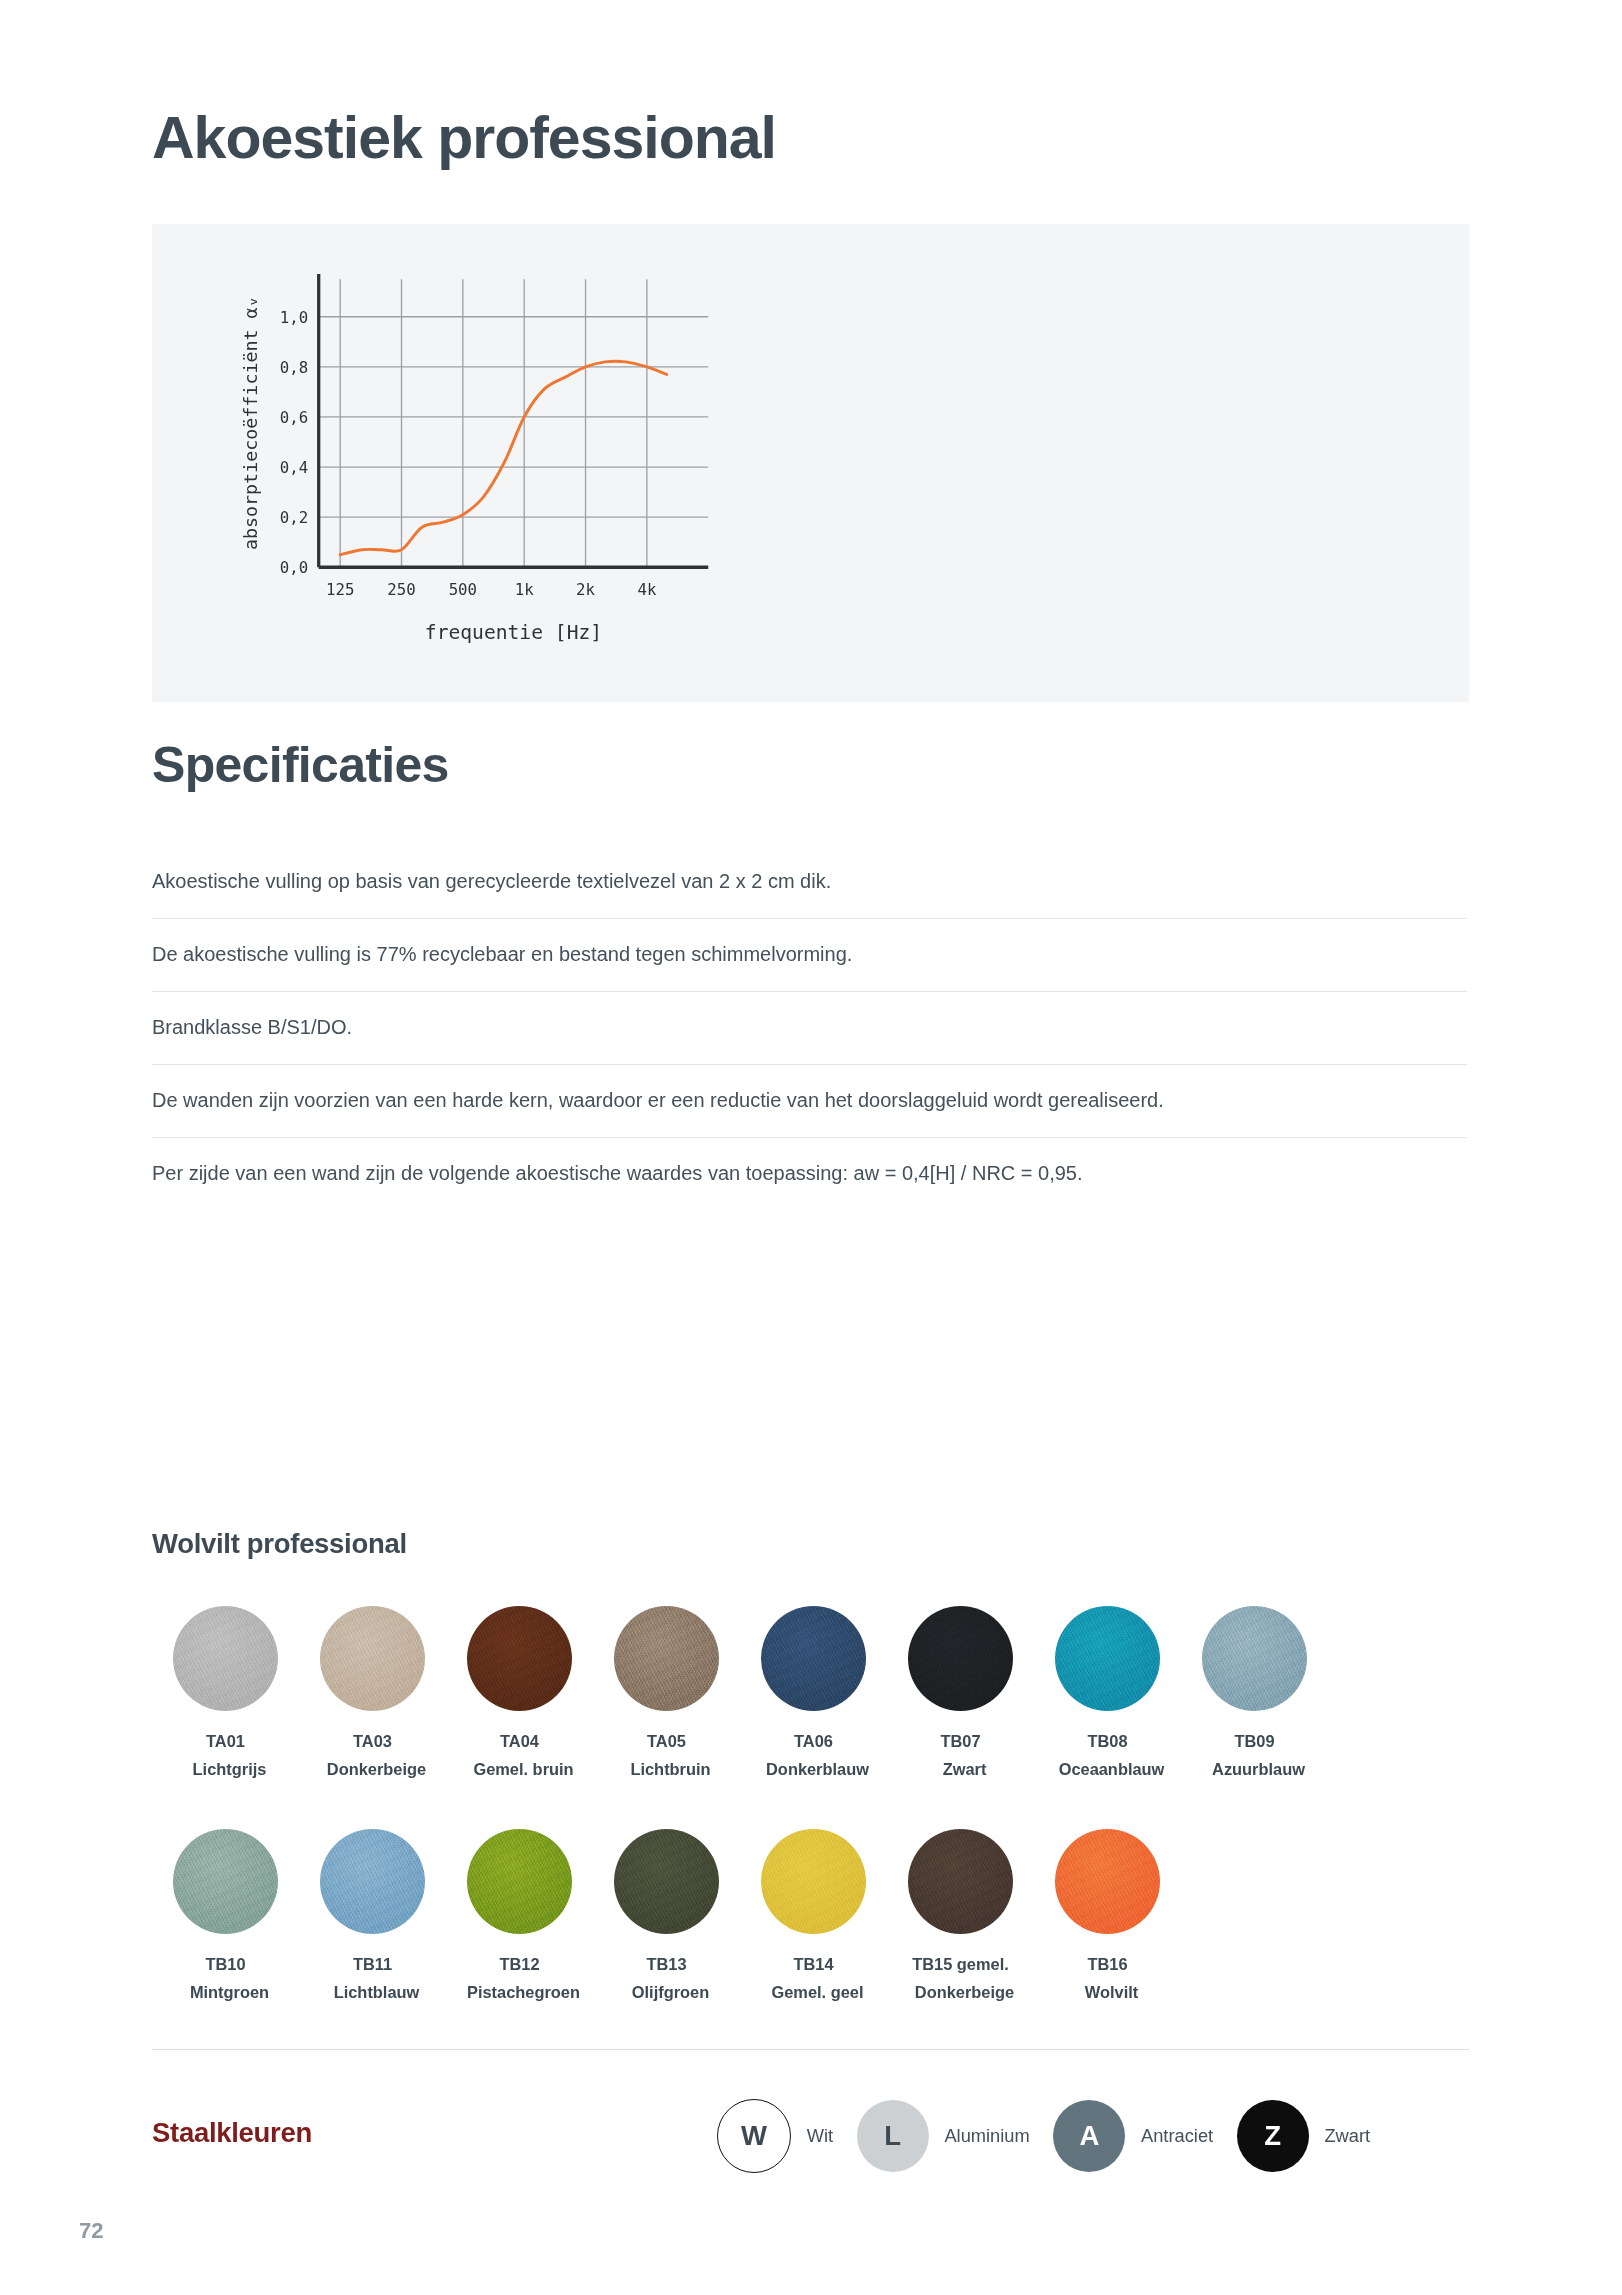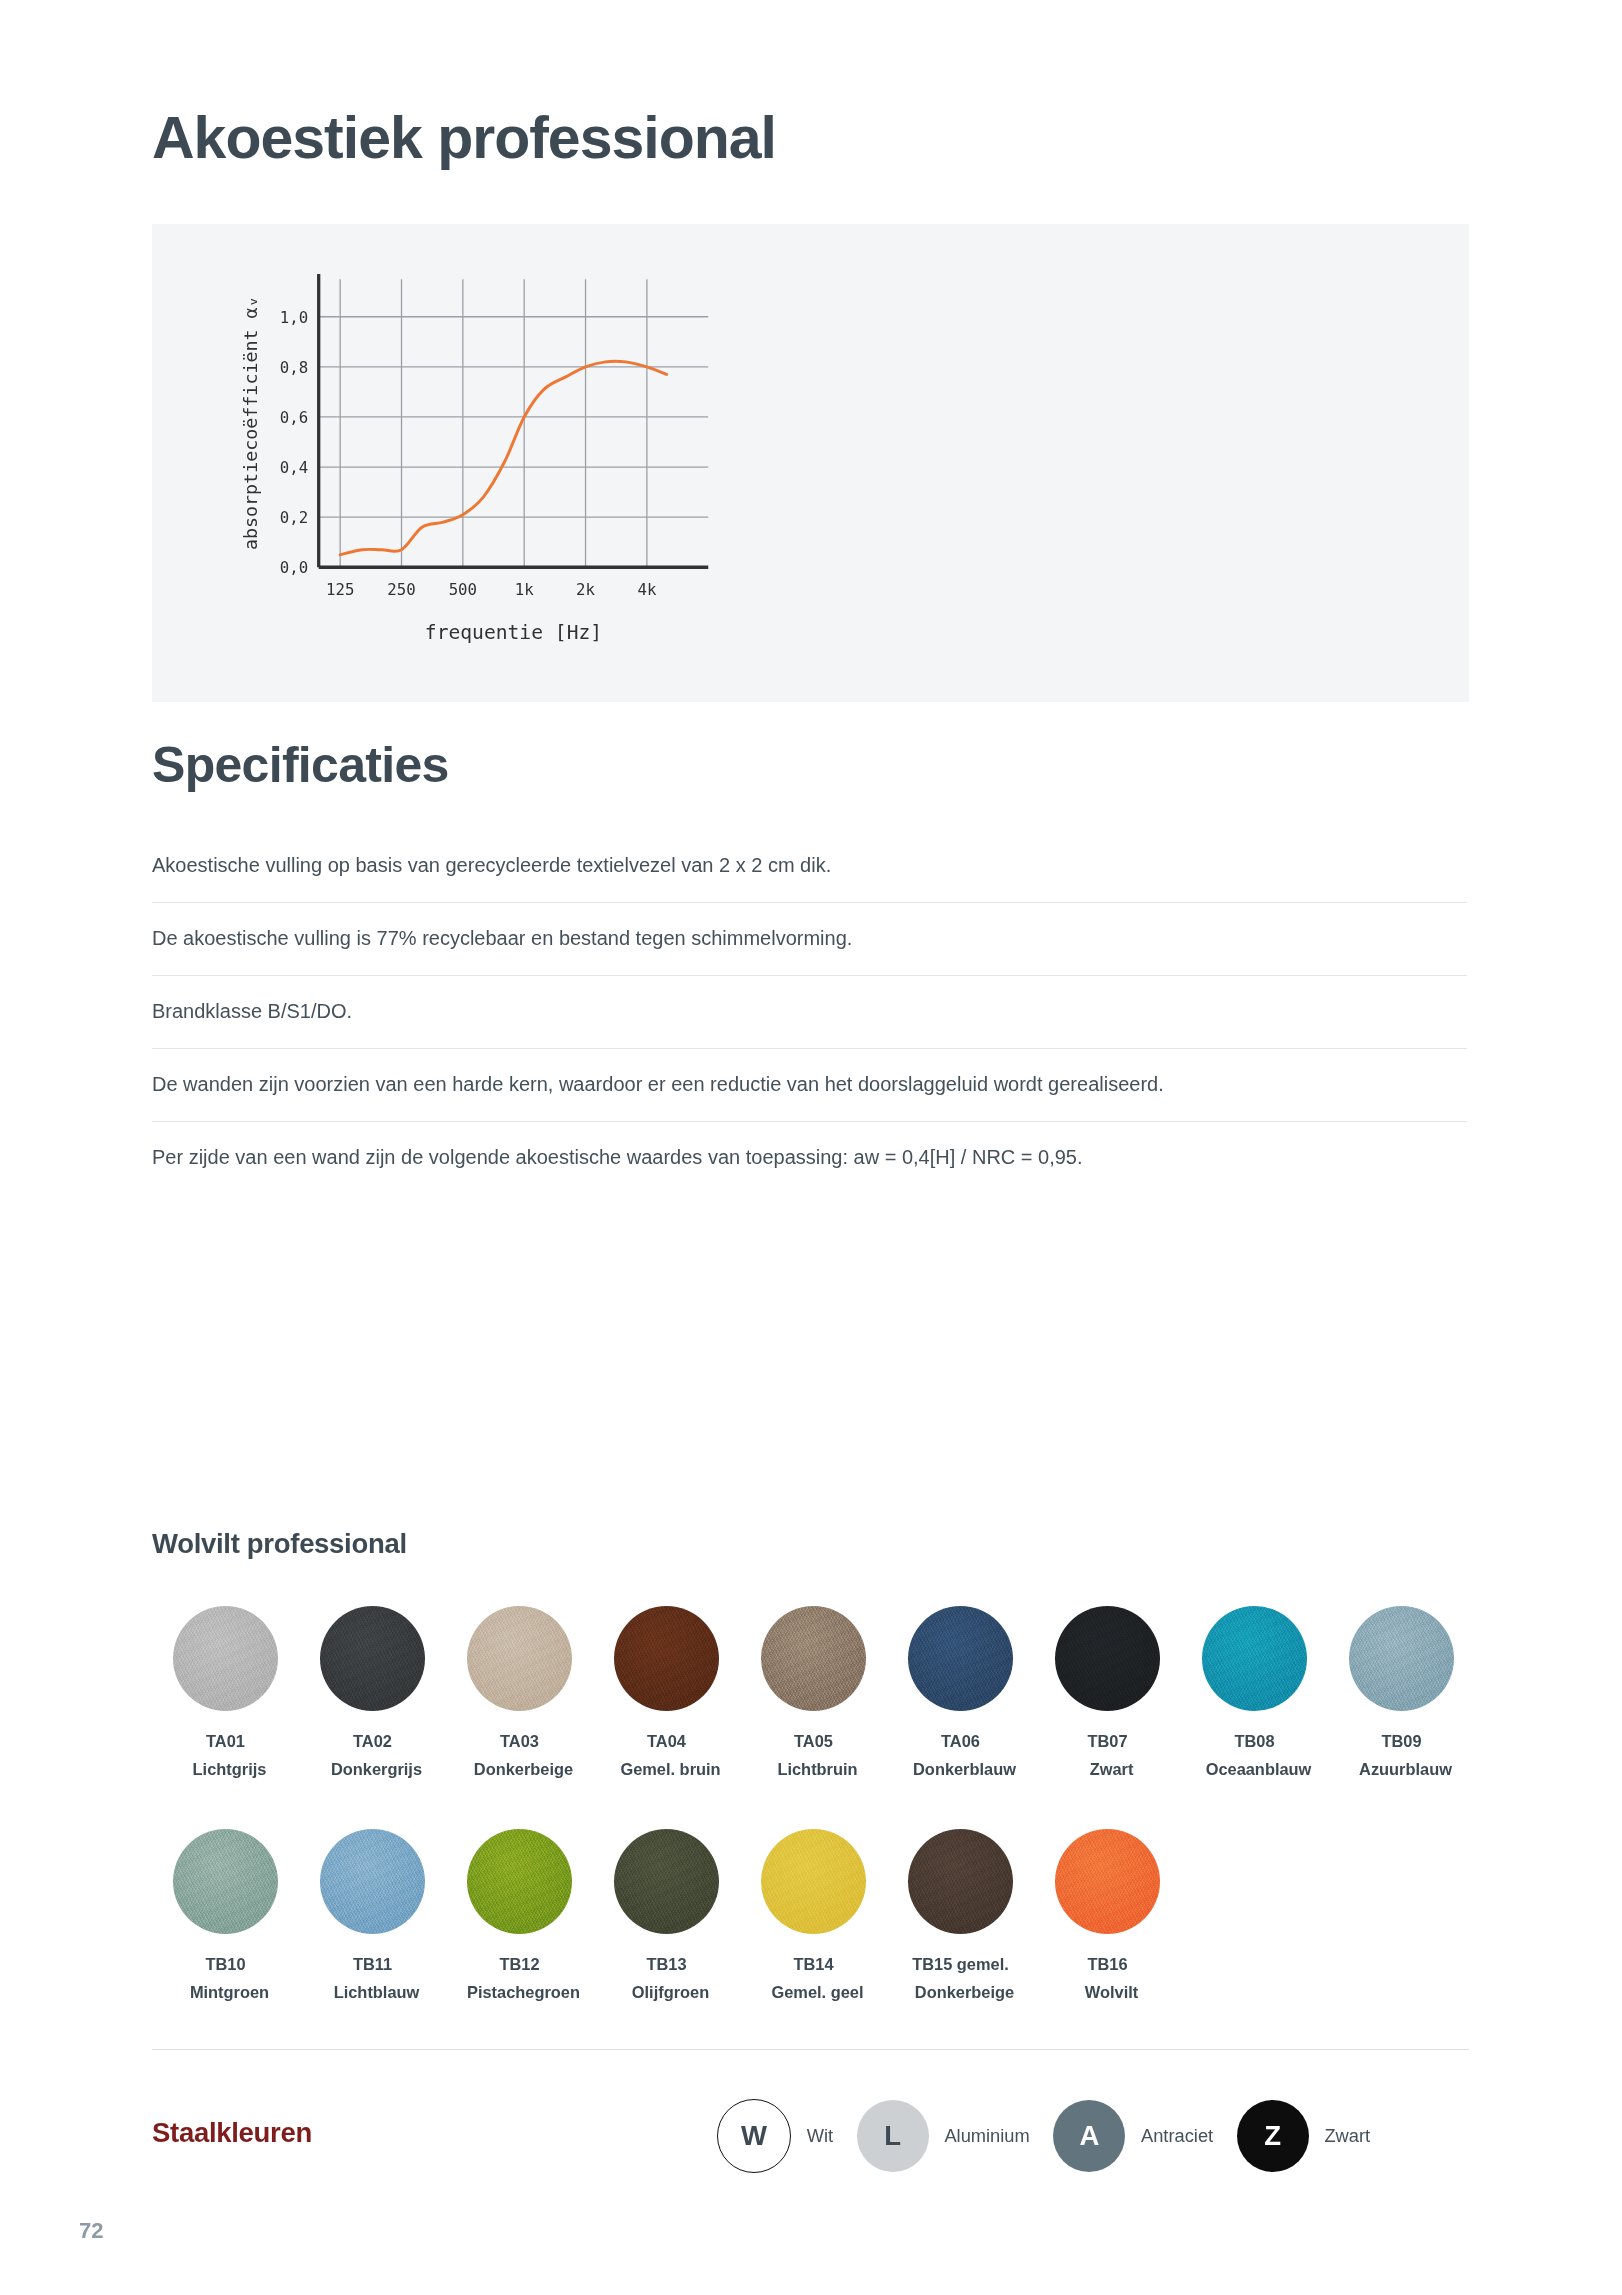--- a/index.html
+++ b/index.html
@@ -69,20 +69,21 @@
     width: 1315px;
   }
   .spec-row {
     font-size: 20px;
     line-height: 1.45;
     color: #44505a;
     padding: 0 0 22px 0;
     border-bottom: 1.3px solid #e2e5e8;
     margin-bottom: 21px;
     font-weight: 400;
+    margin-top: 16px;
   }
   .spec-row:last-child {
     border-bottom: none;
     margin-bottom: 0;
   }
 
   
   .wolvilt-title {
     position: absolute;
     left: 152px;
@@ -257,25 +258,20 @@
 
   <div class="wolvilt-title">Wolvilt professional</div>
 
   <div class="swatch-row row1" id="swatch-row-1">
       <div class="swatch-cell">
         <div class="swatch-disc" style="background: rgb(180, 181, 180);"></div>
         <div class="swatch-code">TA01</div>
         <div class="swatch-name">Lichtgrijs</div>
       </div>
       <div class="swatch-cell">
-        <div class="swatch-disc" style="background: rgb(56, 59, 61);"></div>
-        <div class="swatch-code">TA02</div>
-        <div class="swatch-name">Donkergrijs</div>
-      </div>
-      <div class="swatch-cell">
         <div class="swatch-disc" style="background: rgb(195, 179, 160);"></div>
         <div class="swatch-code">TA03</div>
         <div class="swatch-name">Donkerbeige</div>
       </div>
       <div class="swatch-cell">
         <div class="swatch-disc" style="background: rgb(93, 45, 24);"></div>
         <div class="swatch-code">TA04</div>
         <div class="swatch-name">Gemel. bruin</div>
       </div>
       <div class="swatch-cell">

